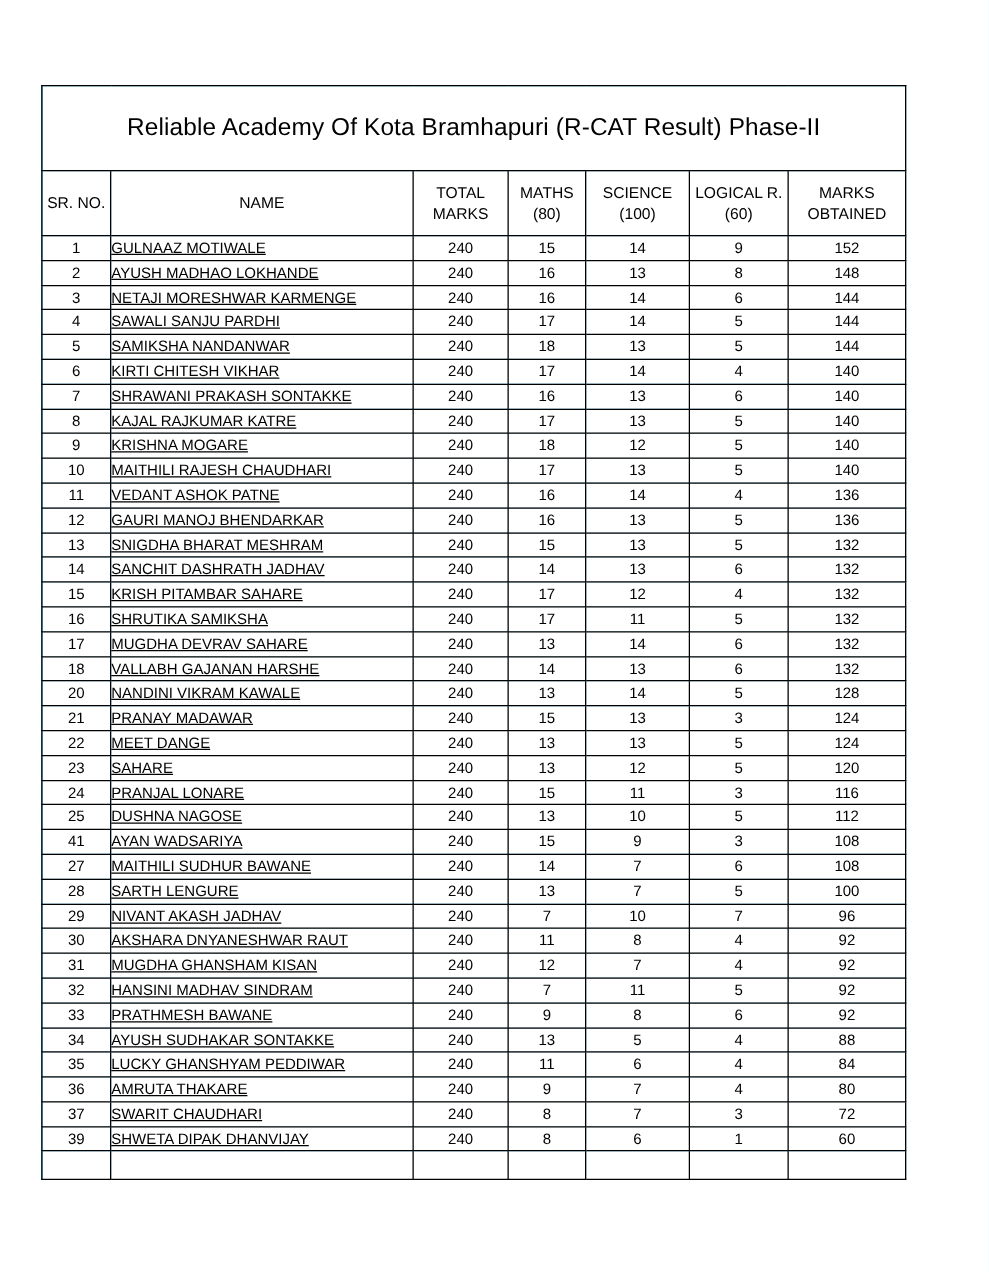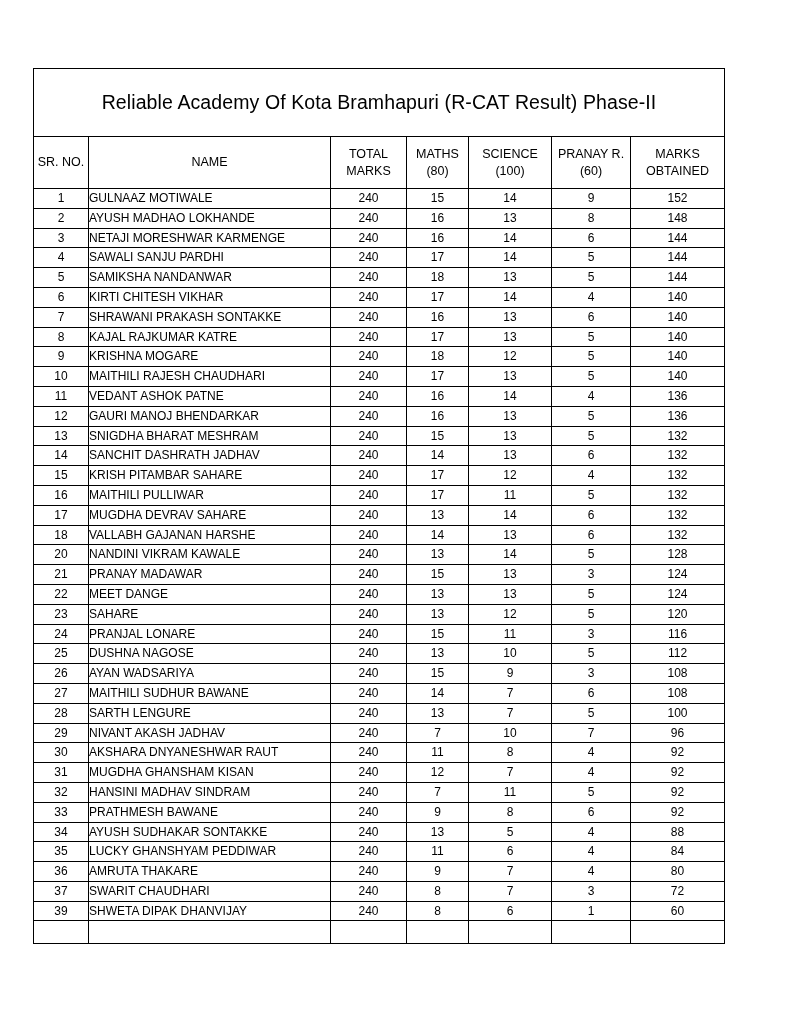--- a/index.html
+++ b/index.html
@@ -59,21 +59,21 @@
   }
   .hdr-cell .l2 { display: block; }
   
   .body-row td {
     height: 18.8px;
     font-size: 12px;
     line-height: 18.8px;
     vertical-align: middle;
   }
   td.c-sr      { text-align: center; }
-  td.c-name    { text-align: left; padding-left: 7px; }
+  td.c-name    { text-align: left; padding-left: 7px; text-decoration: underline; }
   td.c-total,
   td.c-maths,
   td.c-science,
   td.c-logical,
   td.c-obtained { text-align: center; }
   
   .blank-row td { height: 22px; }
   
   col.w-sr       { width: 55px; }
   col.w-name     { width: 242px; }
@@ -101,21 +101,21 @@
     <thead>
       <tr>
         <td class="title-cell" colspan="7">Reliable Academy Of Kota Bramhapuri (R-CAT Result) Phase-II</td>
       </tr>
       <tr id="header-row">
           <th class="hdr-cell"><span>SR. NO.</span></th>
           <th class="hdr-cell"><span>NAME</span></th>
           <th class="hdr-cell"><span>TOTAL</span><span class="l2">MARKS</span></th>
           <th class="hdr-cell"><span>MATHS</span><span class="l2">(80)</span></th>
           <th class="hdr-cell"><span>SCIENCE</span><span class="l2">(100)</span></th>
-          <th class="hdr-cell"><span>PRANAY R.</span><span class="l2">(60)</span></th>
+          <th class="hdr-cell"><span>LOGICAL R.</span><span class="l2">(60)</span></th>
           <th class="hdr-cell"><span>MARKS</span><span class="l2">OBTAINED</span></th>
         </tr>
     </thead>
     <tbody id="table-body">
         <tr class="body-row">
           <td class="c-sr">1</td>
           <td class="c-name">GULNAAZ MOTIWALE</td>
           <td class="c-total">240</td>
           <td class="c-maths">15</td>
           <td class="c-science">14</td>
@@ -243,21 +243,21 @@
           <td class="c-sr">15</td>
           <td class="c-name">KRISH PITAMBAR SAHARE</td>
           <td class="c-total">240</td>
           <td class="c-maths">17</td>
           <td class="c-science">12</td>
           <td class="c-logical">4</td>
           <td class="c-obtained">132</td>
         </tr>
         <tr class="body-row">
           <td class="c-sr">16</td>
-          <td class="c-name">MAITHILI PULLIWAR</td>
+          <td class="c-name">SHRUTIKA SAMIKSHA</td>
           <td class="c-total">240</td>
           <td class="c-maths">17</td>
           <td class="c-science">11</td>
           <td class="c-logical">5</td>
           <td class="c-obtained">132</td>
         </tr>
         <tr class="body-row">
           <td class="c-sr">17</td>
           <td class="c-name">MUGDHA DEVRAV SAHARE</td>
           <td class="c-total">240</td>
@@ -323,21 +323,21 @@
         <tr class="body-row">
           <td class="c-sr">25</td>
           <td class="c-name">DUSHNA NAGOSE</td>
           <td class="c-total">240</td>
           <td class="c-maths">13</td>
           <td class="c-science">10</td>
           <td class="c-logical">5</td>
           <td class="c-obtained">112</td>
         </tr>
         <tr class="body-row">
-          <td class="c-sr">26</td>
+          <td class="c-sr">41</td>
           <td class="c-name">AYAN WADSARIYA</td>
           <td class="c-total">240</td>
           <td class="c-maths">15</td>
           <td class="c-science">9</td>
           <td class="c-logical">3</td>
           <td class="c-obtained">108</td>
         </tr>
         <tr class="body-row">
           <td class="c-sr">27</td>
           <td class="c-name">MAITHILI SUDHUR BAWANE</td>

